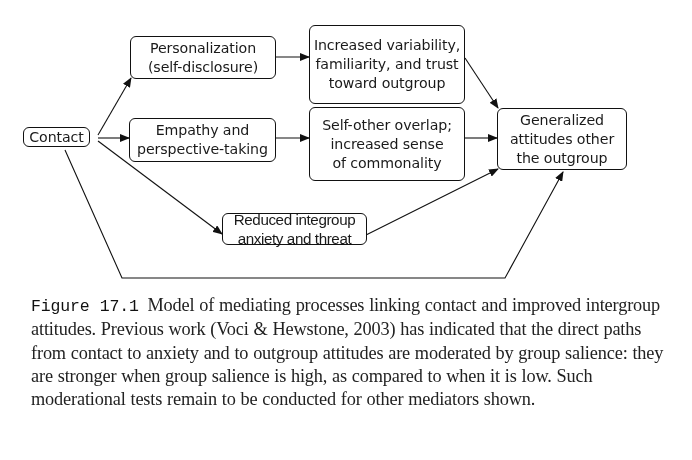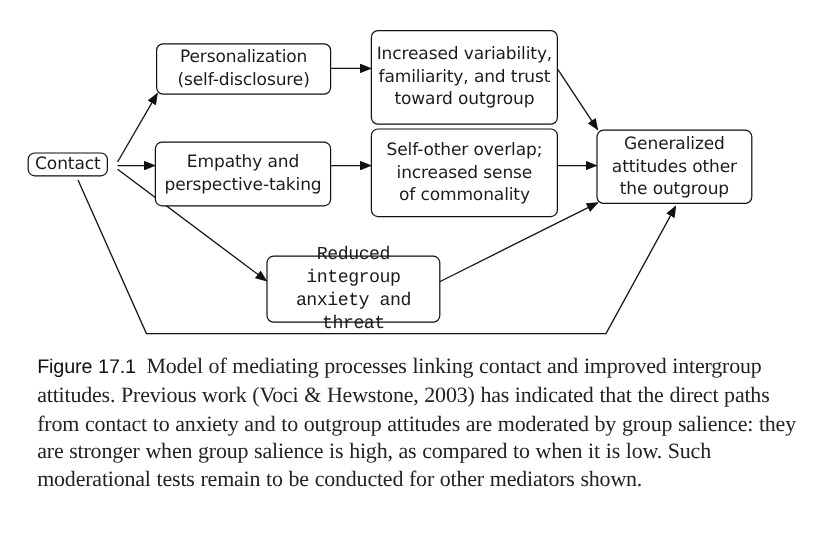--- a/index.html
+++ b/index.html
@@ -5,21 +5,21 @@
   html, body { margin:0; padding:0; background:#ffffff; }
   body { width:692px; height:460px; position:relative; overflow:hidden; }
   #diagram { position:absolute; left:0; top:0; width:692px; height:290px; }
   .box { position:absolute; border:1.2px solid #111; border-radius:6px; background:#fff;
          box-sizing:border-box; display:flex; align-items:center; justify-content:center;
          text-align:center; font-family:"DejaVu Sans", sans-serif; font-size:14.2px;
          line-height:19px; color:#1a1a1a; white-space:pre-line; letter-spacing:-0.1px; }
   #caption { position:absolute; left:31px; top:294px; width:640px;
              font-family:"Liberation Serif", serif; font-size:18.3px; line-height:23.3px;
              color:#222; letter-spacing:-0.15px; word-spacing:0.4px; }
-  #caption .fig-label { font-family:Liberation Sans, sans-serif; font-size:16.5px; color:#111; margin-right:4px; }
+  #caption .fig-label { font-family:Liberation Mono, monospace; font-size:16.5px; color:#111; margin-right:4px; }
   svg { position:absolute; left:0; top:0; }
 </style>
 </head>
 <body>
 
 <div id="diagram">
   <svg width="692" height="290">
     <defs>
       <marker id="arr" markerWidth="10" markerHeight="8" refX="9" refY="4" orient="auto" markerUnits="userSpaceOnUse">
         <path d="M0,0 L10,4 L0,8 Z" fill="#111"></path>
@@ -32,28 +32,28 @@
     <line x1="276" y1="57" x2="309" y2="57" stroke="#111" stroke-width="1.1" marker-end="url(#arr)"></line>
     <line x1="276" y1="138" x2="309" y2="138" stroke="#111" stroke-width="1.1" marker-end="url(#arr)"></line>
     <line x1="465" y1="58" x2="498" y2="108" stroke="#111" stroke-width="1.1" marker-end="url(#arr)"></line>
     <line x1="465" y1="138" x2="497" y2="138" stroke="#111" stroke-width="1.1" marker-end="url(#arr)"></line>
     <line x1="366" y1="235" x2="498" y2="169" stroke="#111" stroke-width="1.1" marker-end="url(#arr)"></line>
   </svg>
 
   <div class="box" style="left:23px;top:127px;width:67px;height:20px;">Contact</div>
   <div class="box" style="left:130px;top:36px;width:146px;height:43px;">Personalization
 (self-disclosure)</div>
-  <div class="box" style="left:129px;top:118px;width:147px;height:54px;">Empathy and
+  <div class="box" style="left:129px;top:118px;width:147px;height:44px;">Empathy and
 perspective-taking</div>
   <div class="box" style="left:309px;top:25px;width:156px;height:79px;">Increased variability,
 familiarity, and trust
 toward outgroup</div>
   <div class="box" style="left:309px;top:107px;width:156px;height:74px;">Self-other overlap;
 increased sense
 of commonality</div>
   <div class="box" style="left:497px;top:108px;width:130px;height:62px;">Generalized
 attitudes other
 the outgroup</div>
-  <div class="box" style="left:222px;top:213px;width:145px;height:56px;font-family:Liberation Mono, monospace;font-size:15.2px;letter-spacing:-0.4px;">Reduced integroup
+  <div class="box" style="left:222px;top:213px;width:145px;height:32px;font-family:Liberation Sans, sans-serif;font-size:15.2px;letter-spacing:-0.4px;">Reduced integroup
 anxiety and threat</div>
 </div>
 
 <div id="caption"><span class="fig-label">Figure 17.1</span> <span>Model of mediating processes linking contact and improved intergroup attitudes. Previous work (Voci &amp; Hewstone, 2003) has indicated that the direct paths from contact to anxiety and to outgroup attitudes are moderated by group salience: they are stronger when group salience is high, as compared to when it is low. Such moderational tests remain to be conducted for other mediators shown.</span></div>
 
 </body></html>

